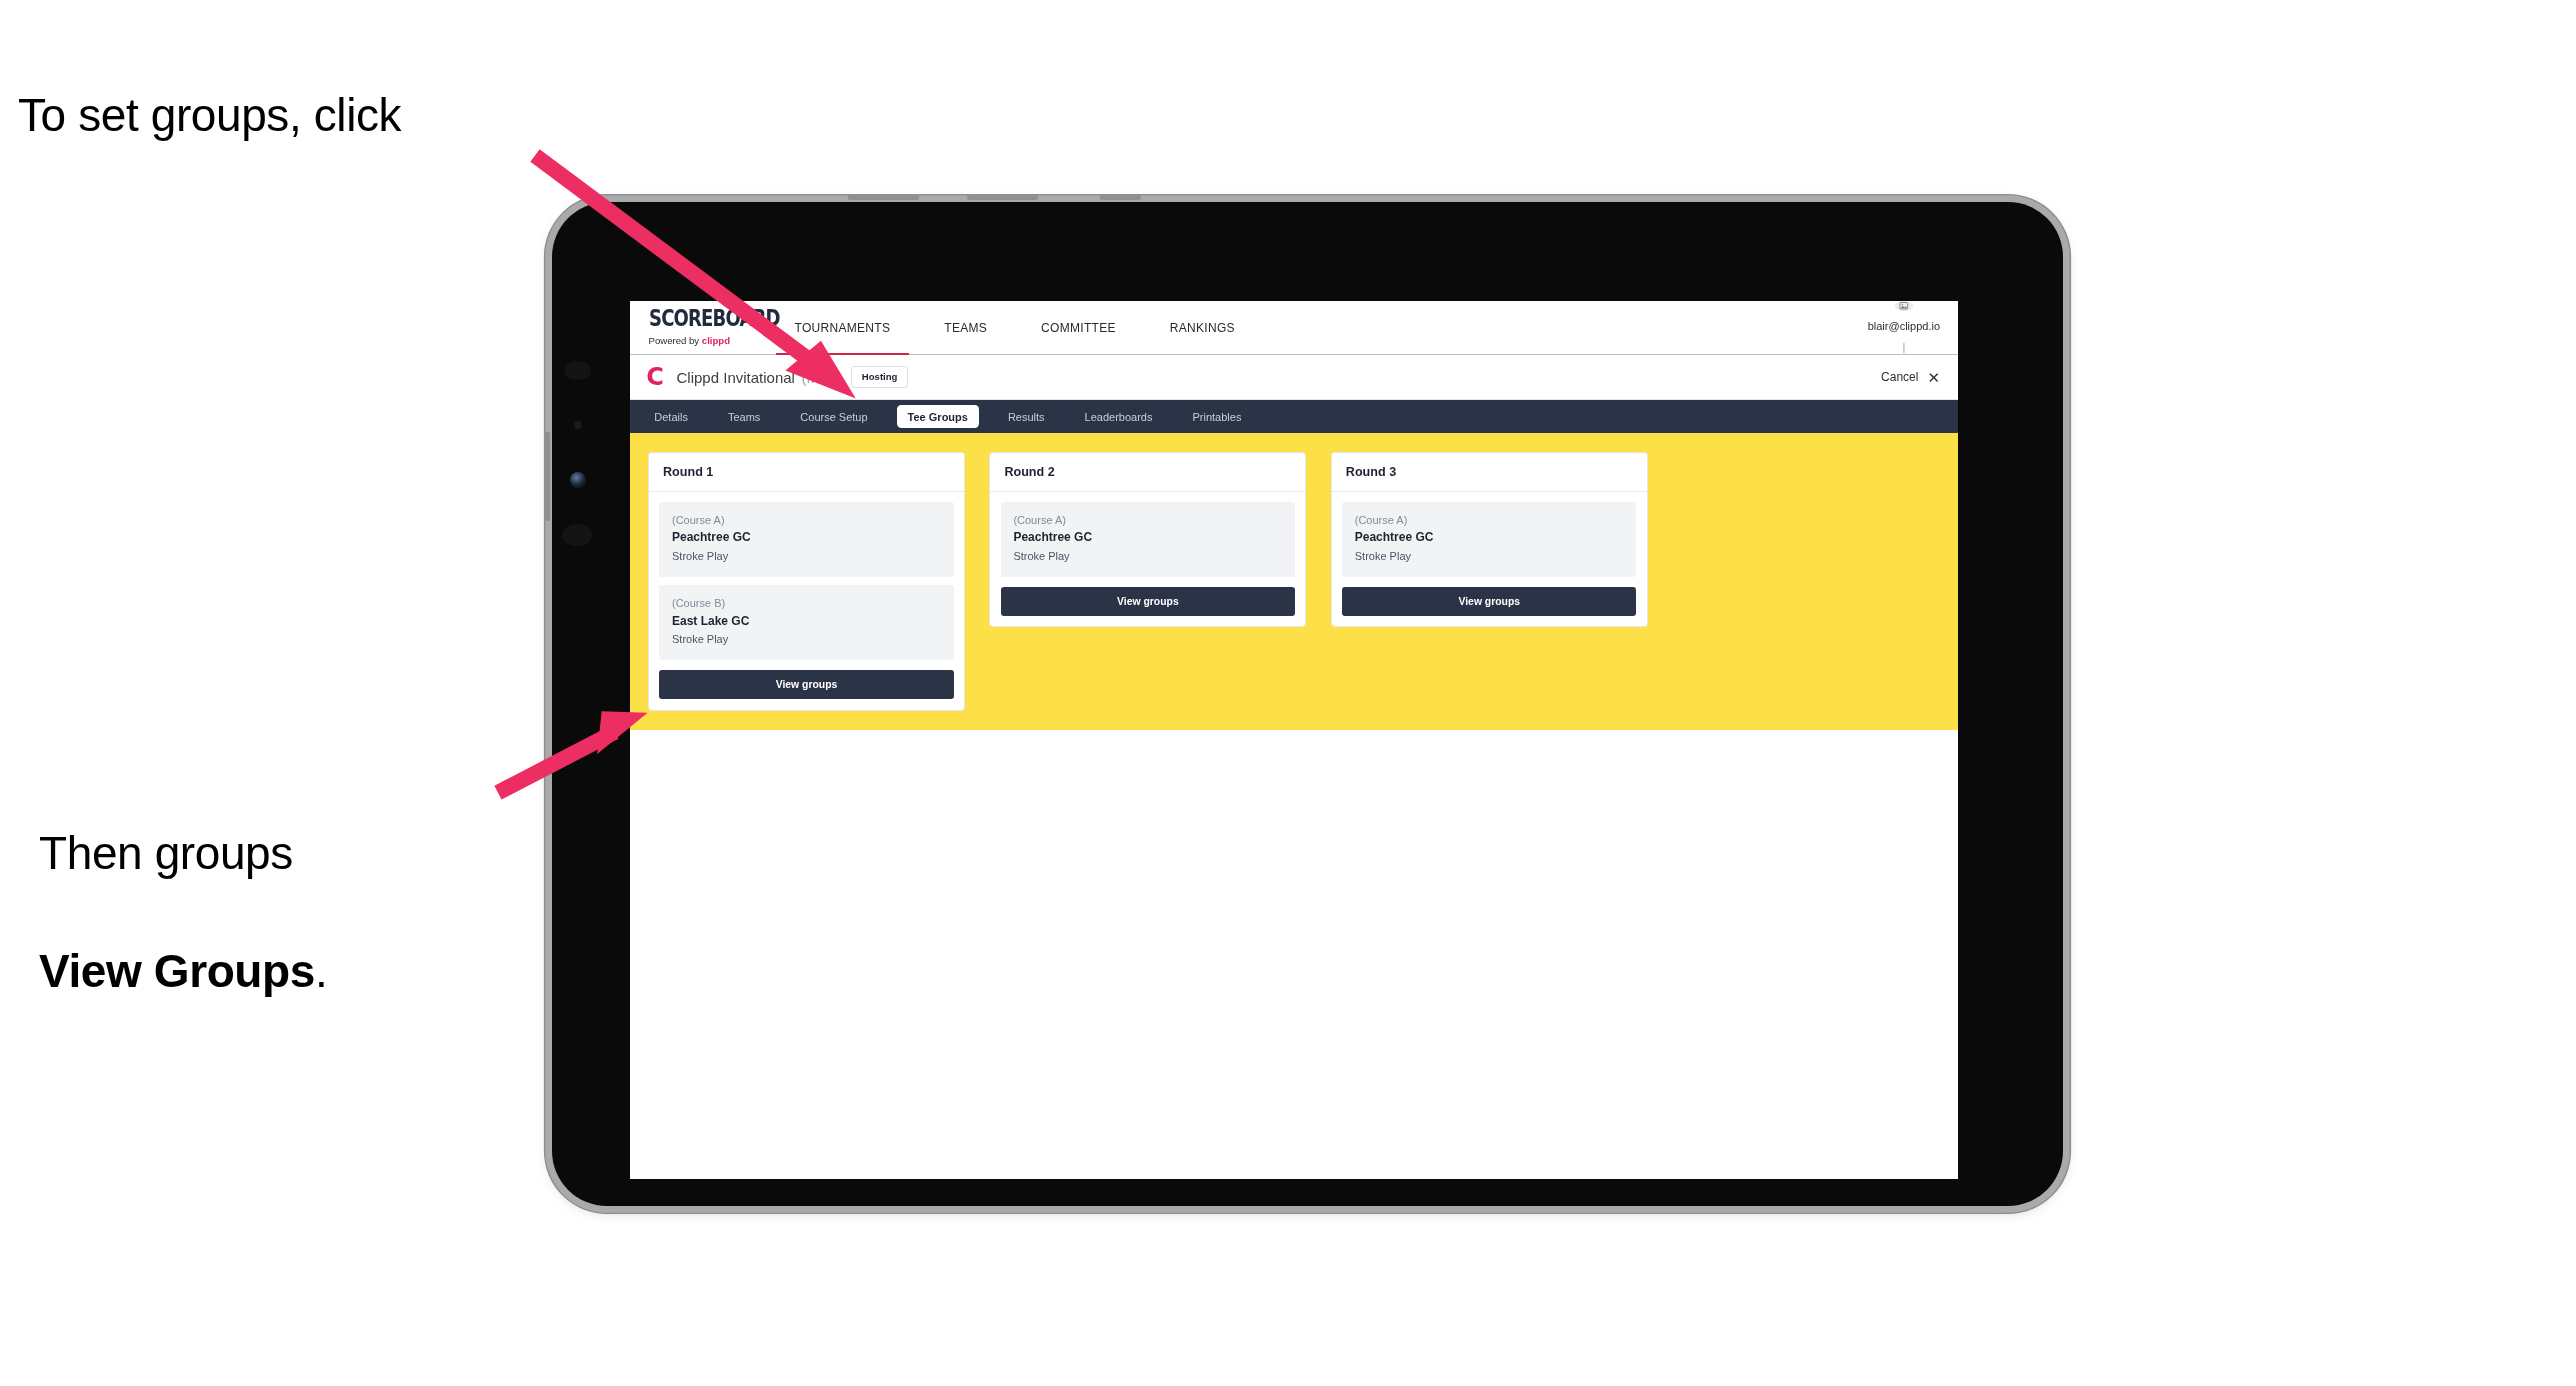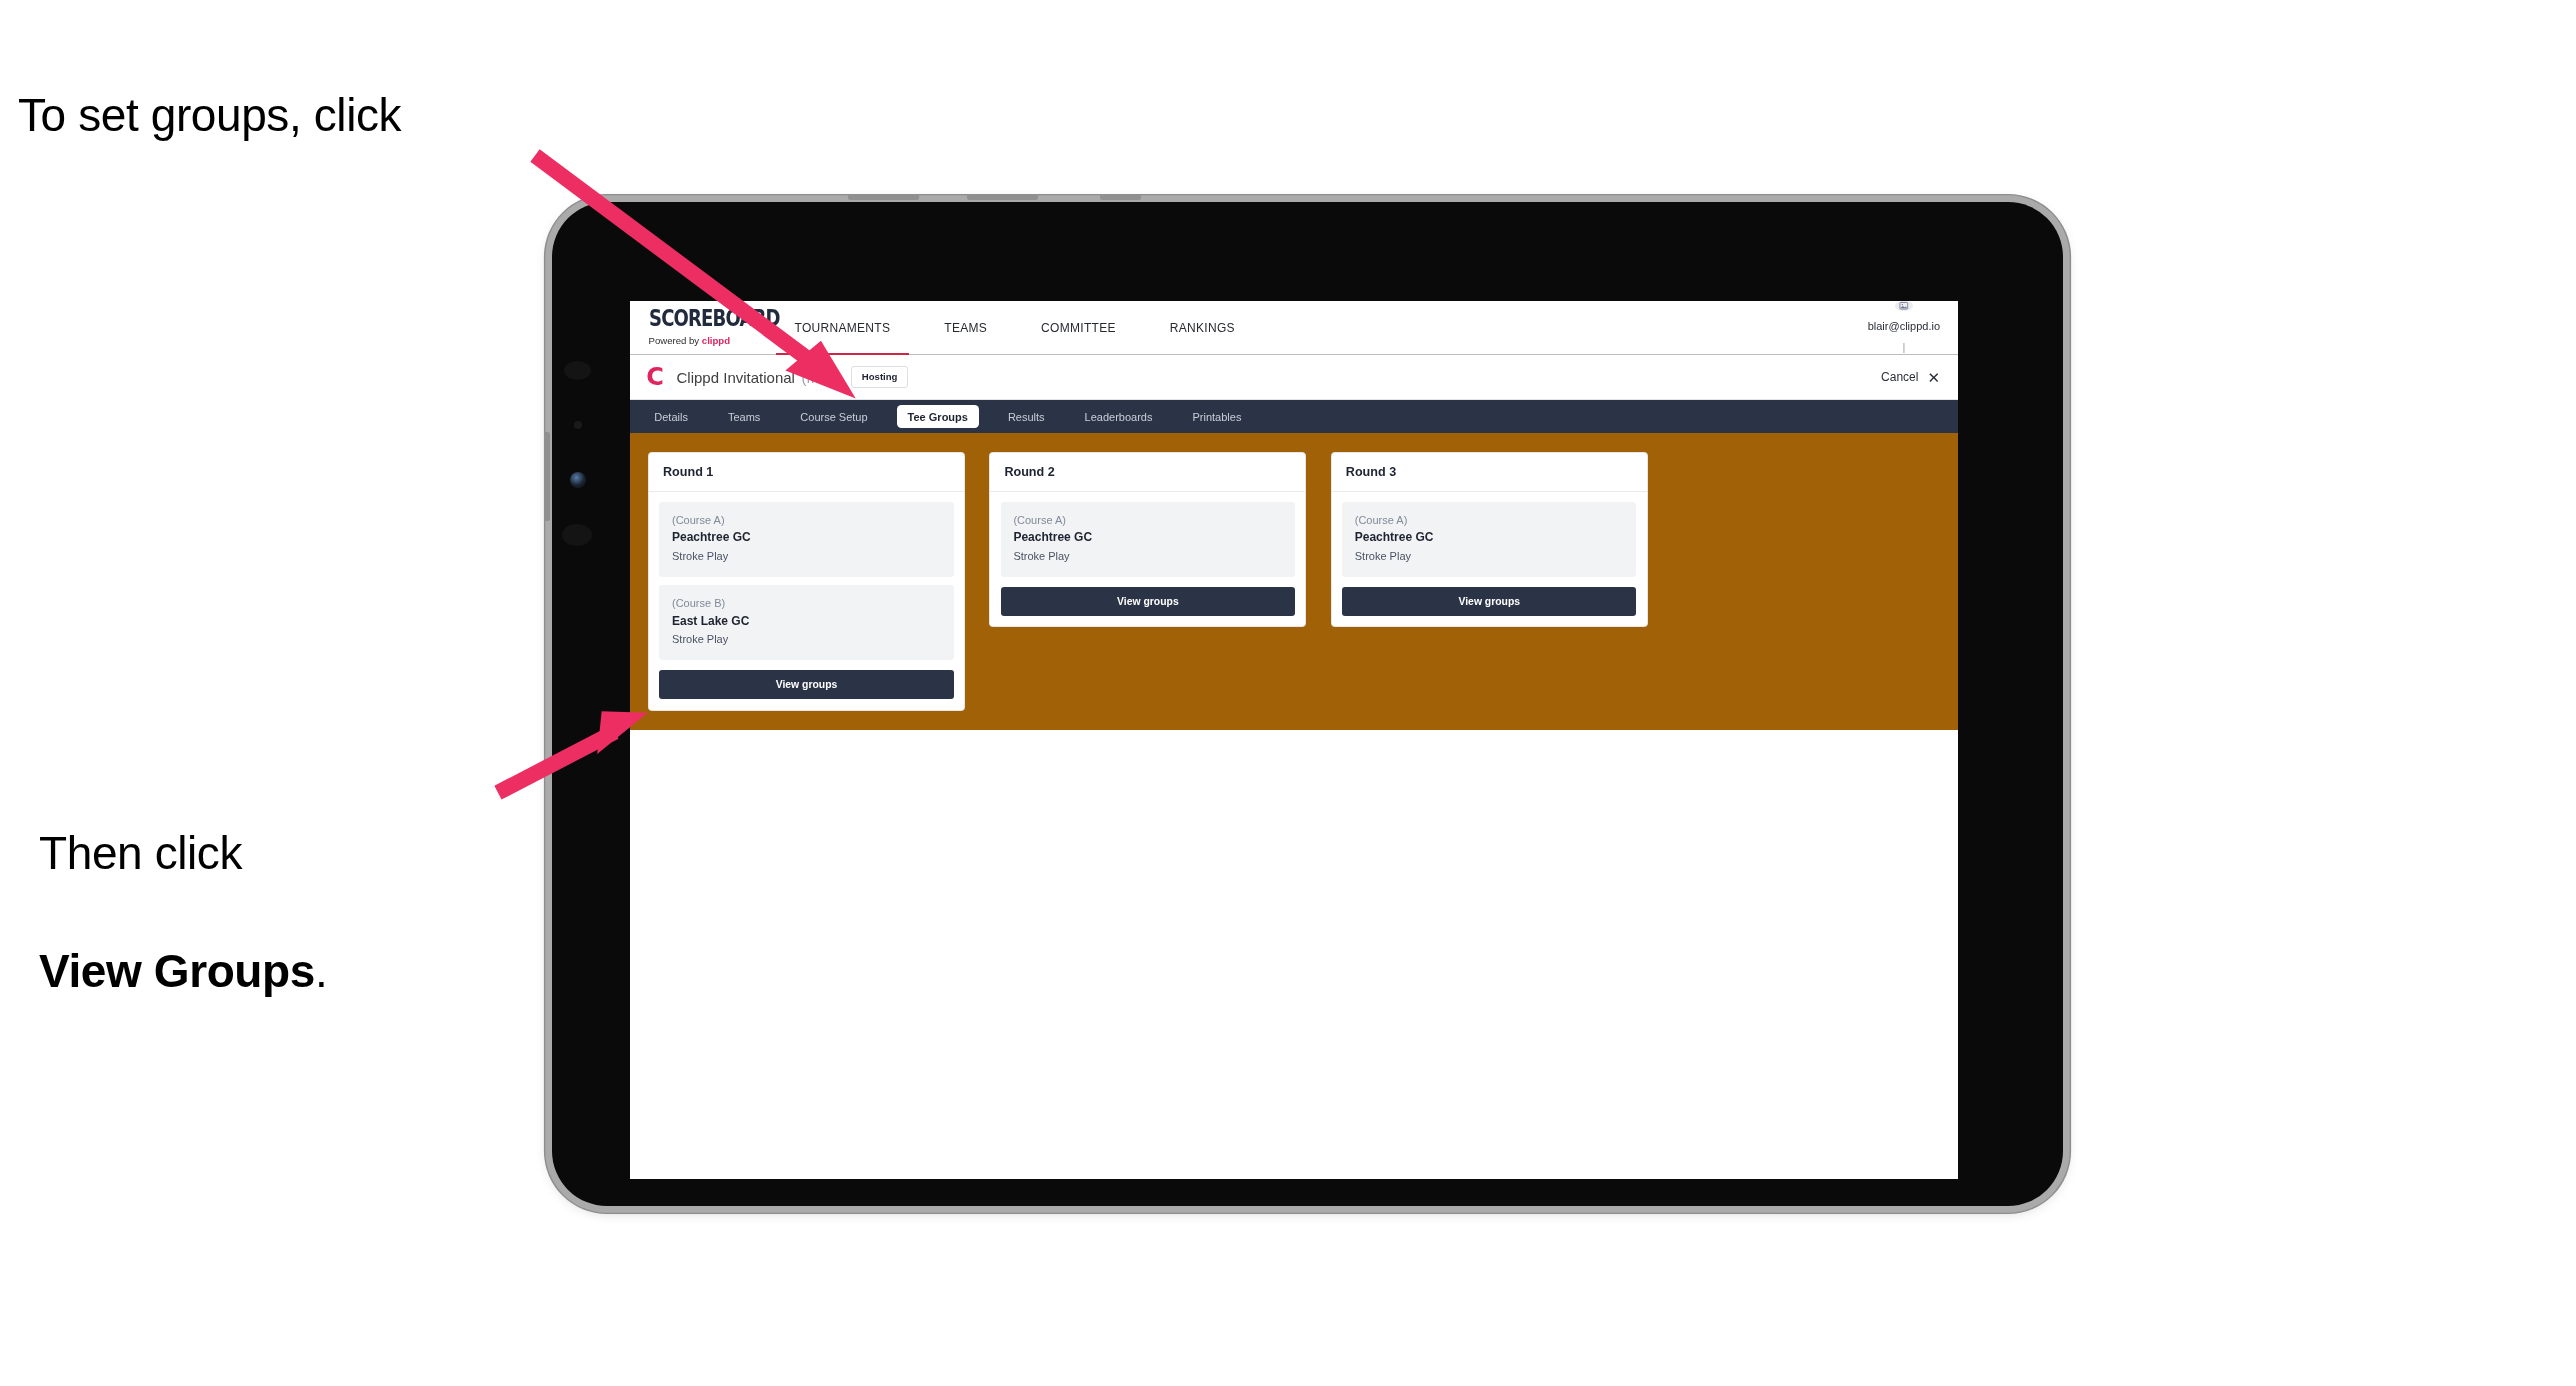--- a/index.html
+++ b/index.html
@@ -233,21 +233,21 @@
     white-space: nowrap;
   }
   .tab.active {
     background: #ffffff;
     color: #1d2330;
     font-weight: bold;
   }
 
   
   .main {
-    background: #a16207;
+    background: #fde047;
     padding: 19px 18px;
     display: flex;
     gap: 24.4px;
     align-items: flex-start;
   }
   .round-card {
     width: 315px;
     background: #ffffff;
     border: 0.7px solid #e4e6ea;
     border-radius: 3.7px;
@@ -300,21 +300,21 @@
   }
 </style>
 </head>
 <body>
 
 <div class="callout callout-1">
   <div>To set groups, click</div>
 </div>
 
 <div class="callout callout-2">
-  <div>Then click</div>
+  <div>Then groups</div>
   <div><span class="strong">View Groups</span><span>.</span></div>
 </div>
 
 <div class="tablet">
   <div class="tablet-btn btn-top-a"></div>
   <div class="tablet-btn btn-top-b"></div>
   <div class="tablet-btn btn-top-c"></div>
   <div class="tablet-btn btn-left-a"></div>
   <div class="bezel-dot dot-1"></div>
   <div class="bezel-dot dot-2"></div>

